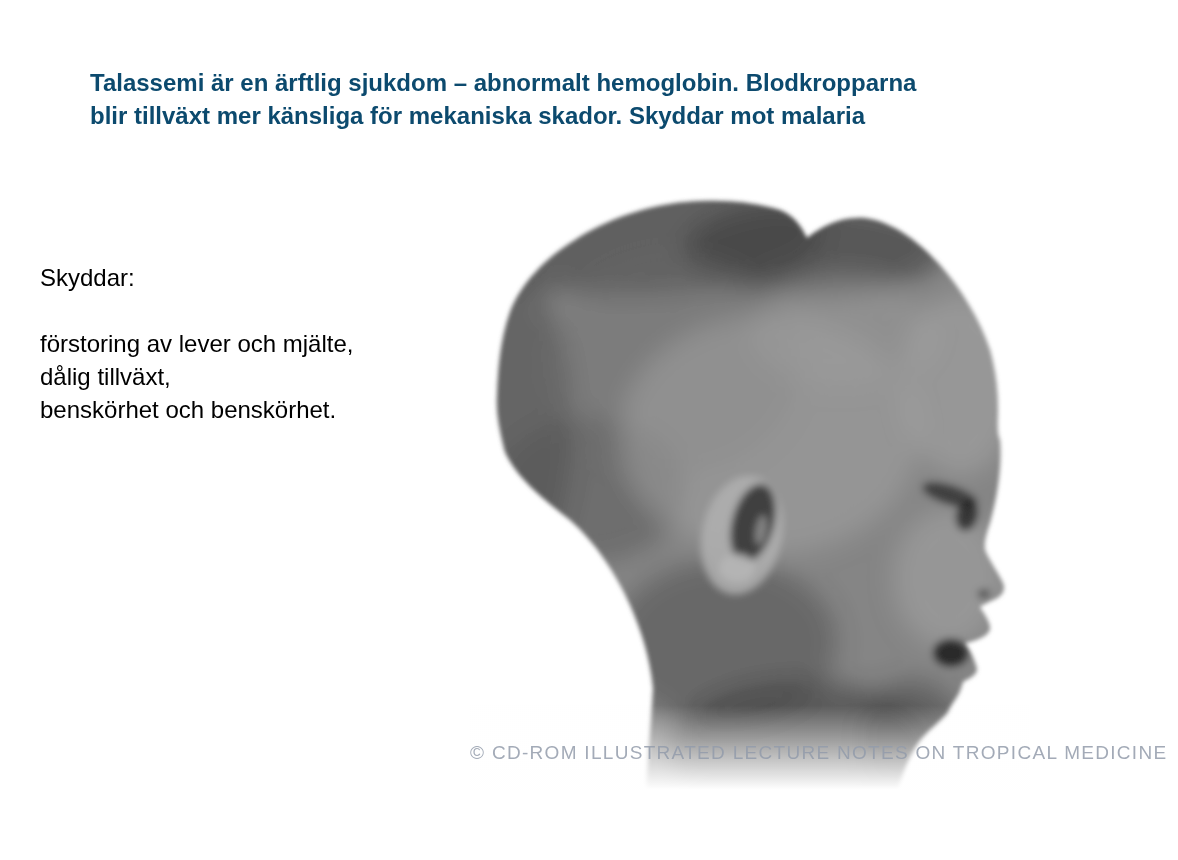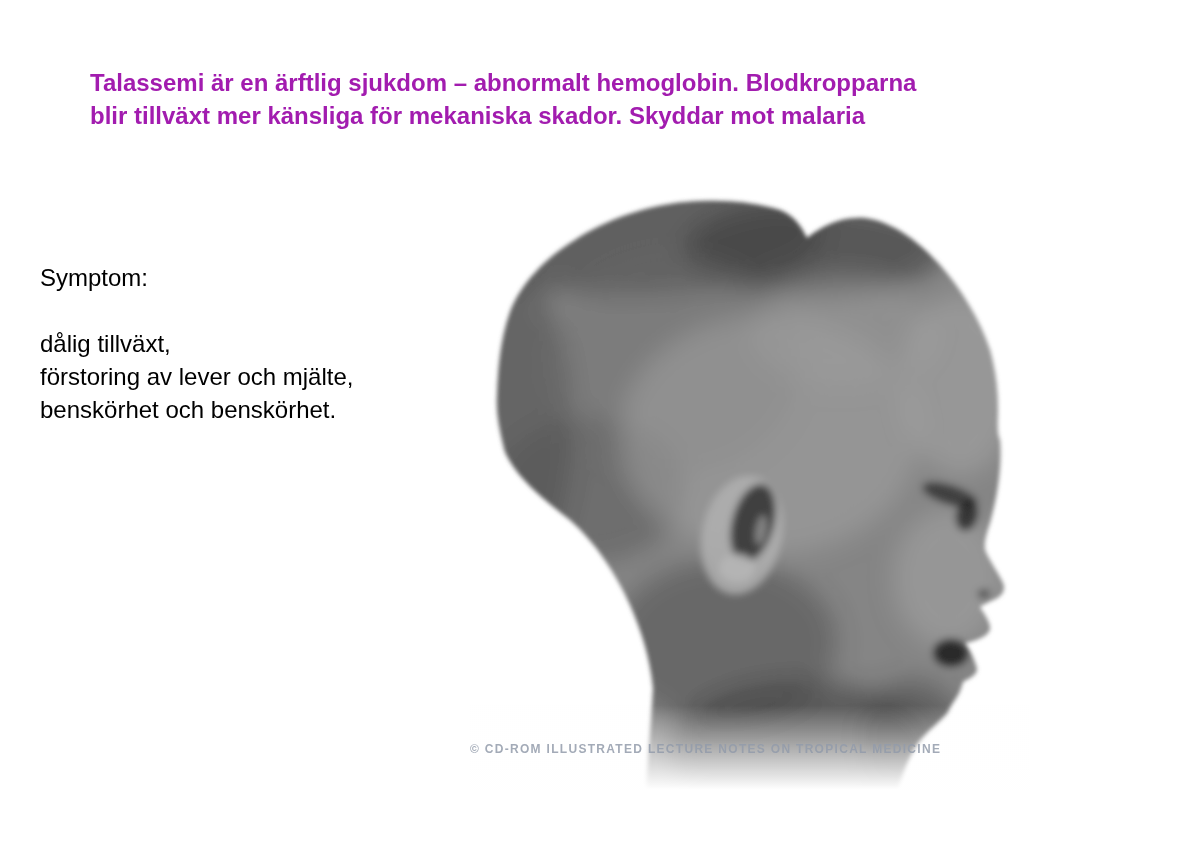--- a/index.html
+++ b/index.html
@@ -6,57 +6,57 @@
   .slide{
     position:relative;
     width:1178px;height:860px;
     background:#ffffff;
     overflow:hidden;
     font-family:"Liberation Sans","DejaVu Sans",sans-serif;
   }
   .title{
     position:absolute;left:90px;top:66px;
     font-size:24px;font-weight:bold;line-height:33px;
-    color:#a21caf;letter-spacing:0px;
+    color:#0c4a6e;letter-spacing:0px;
   }
   .title .tline{white-space:nowrap;}
   .symptoms{
     position:absolute;left:40px;top:261px;
     font-size:24px;font-weight:normal;line-height:33px;
     color:#000;
   }
   .symptoms .sline{white-space:nowrap;min-height:33px;}
   .spacer{height:33px;}
   .photo{
     position:absolute;left:470px;top:190px;width:560px;height:600px;
   }
   .photo svg{display:block;width:560px;height:600px;}
   .watermark{
     position:absolute;left:470px;top:742px;width:575px;
-    text-align:left;
-    font-size:12px;letter-spacing:1.3px;font-weight:bold;
+    text-align:right;
+    font-size:19px;letter-spacing:1.3px;font-weight:normal;
     color:#939cab;opacity:0.85;
     white-space:nowrap;
   }
 </style>
 </head>
 <body>
 
 <div class="slide">
 
   <div class="title">
     <div class="tline">Talassemi är en ärftlig sjukdom – abnormalt hemoglobin. Blodkropparna</div>
     <div class="tline">blir tillväxt mer känsliga för mekaniska skador. Skyddar mot malaria</div>
   </div>
 
   <div class="symptoms">
-    <div class="sline">Symptom:</div>
+    <div class="sline">Skyddar:</div>
     <div class="spacer"></div>
+    <div class="sline">förstoring av lever och mjälte,</div>
     <div class="sline">dålig tillväxt,</div>
-    <div class="sline">förstoring av lever och mjälte,</div>
     <div class="sline">benskörhet och benskörhet.</div>
     <div class="spacer"></div>
   </div>
 
   <div class="photo">
     <svg viewBox="0 0 560 600" aria-hidden="true">
       <defs>
         <clipPath id="headClip">
           <path d="M176,600
                    C178,565 181,535 183,498

